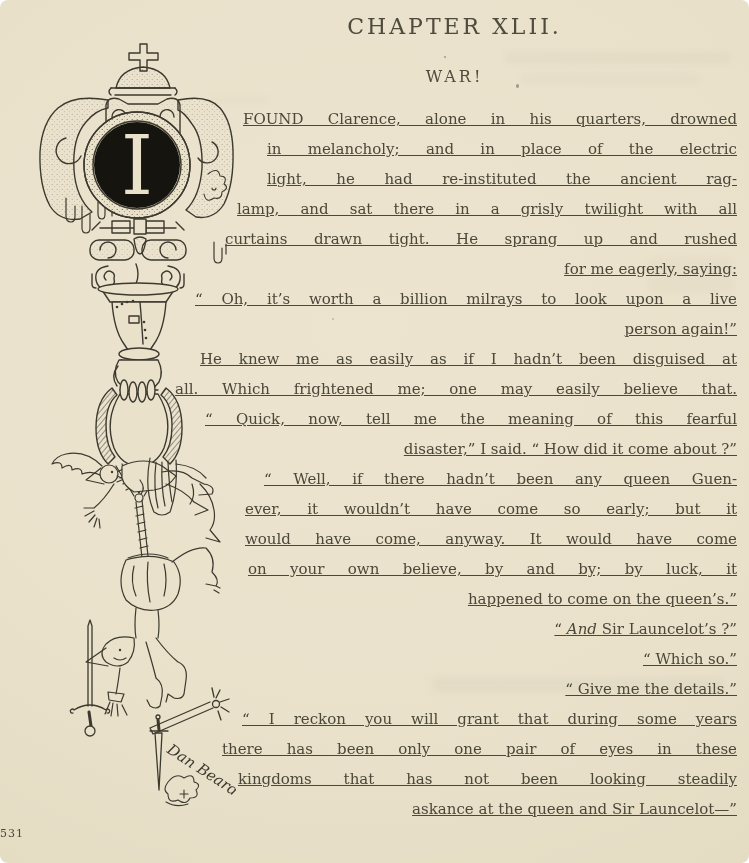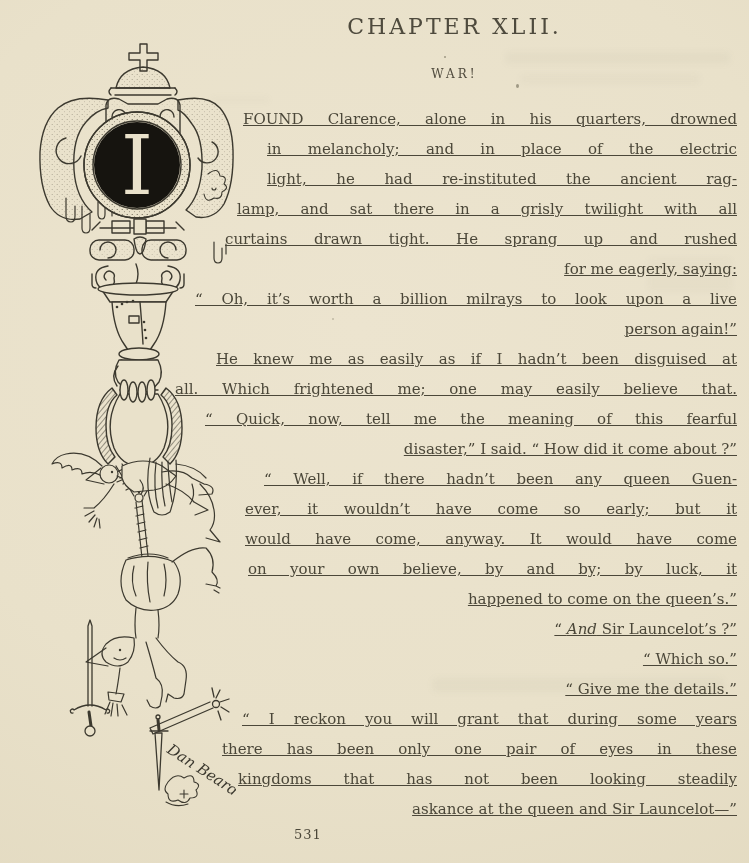--- a/index.html
+++ b/index.html
@@ -1,39 +1,40 @@
 <!DOCTYPE html>
 <html><head>
 <meta charset="utf-8">
 <style>
   html,body{margin:0;padding:0;}
   .page{
     position:relative;width:749px;height:863px;overflow:hidden;
     background:radial-gradient(ellipse 120% 90% at 48% 38%, #ece4cf 0%, #e9e1ca 52%, #e1d8be 100%);
     font-family:"DejaVu Serif", serif;
+    border-radius:8px;
   }
   .chapter{
     position:absolute;left:172px;top:14px;width:565px;text-align:center;
     font-size:22px;letter-spacing:3px;color:#4e4a3d;
   }
   .war{
     position:absolute;left:172px;top:67px;width:565px;text-align:center;
-    font-size:12px;letter-spacing:3px;color:#504b3e;
+    font-size:16px;letter-spacing:3px;color:#504b3e;
   }
   .textcol{
     position:absolute;left:172px;top:104px;width:565px;
     color:#4b4739;font-size:15px;text-decoration:underline;
   }
   .ln{height:30px;line-height:30px;overflow:hidden;}
   .j{text-align:justify;text-align-last:justify;}
   .l{text-align:right;}
   .it{font-style:italic;}
   .folio{
-    position:absolute;left:0;top:827px;width:616px;text-align:center;
-    font-size:13px;letter-spacing:1px;color:#4b4739;
+    position:absolute;left:0;top:827px;width:616px;
+    font-size:11px;letter-spacing:1px;color:#4b4739;
   }
   .illus{position:absolute;left:16px;top:38px;width:220px;height:775px;}
   .sm{position:absolute;background:rgba(125,128,104,.10);filter:blur(3px);border-radius:4px;}
   .speck{position:absolute;background:rgba(85,80,62,.5);border-radius:50%;}
 </style>
 </head>
 <body>
 
 <div class="page">
 
@@ -221,21 +222,21 @@
 
   <div class="textcol">
     <div class="ln j" style="margin-left:71px">FOUND Clarence, alone in his quarters, drowned</div>
     <div class="ln j" style="margin-left:95px">in melancholy; and in place of the electric</div>
     <div class="ln j" style="margin-left:95px">light, he had re-instituted the ancient rag-</div>
     <div class="ln j" style="margin-left:65px">lamp, and sat there in a grisly twilight with all</div>
     <div class="ln j" style="margin-left:53px">curtains drawn tight.  He sprang up and rushed</div>
     <div class="ln l" style="margin-left:43px">for me eagerly, saying:</div>
     <div class="ln j" style="margin-left:23px">“ Oh, it’s worth a billion milrays to look upon a live</div>
     <div class="ln l" style="margin-left:5px">person again!”</div>
-    <div class="ln j" style="margin-left:44px">He knew me as easily as if I hadn’t been disguised at</div>
+    <div class="ln j" style="margin-left:28px">He knew me as easily as if I hadn’t been disguised at</div>
     <div class="ln j" style="margin-left:3px">all.  Which frightened me;  one may easily believe that.</div>
     <div class="ln j" style="margin-left:33px">“ Quick, now, tell me the meaning of this fearful</div>
     <div class="ln l" style="margin-left:21px">disaster,” I said.  “ How did it come about ?”</div>
     <div class="ln j" style="margin-left:92px">“ Well, if there hadn’t been any queen Guen-</div>
     <div class="ln j" style="margin-left:73px">ever, it wouldn’t have come so early;  but it</div>
     <div class="ln j" style="margin-left:73px">would have come, anyway.  It would have come</div>
     <div class="ln j" style="margin-left:76px">on your own believe, by and by;  by luck, it</div>
     <div class="ln l" style="margin-left:76px">happened to come on the queen’s.”</div>
     <div class="ln l" style="margin-left:43px">
       <span>“ </span><span class="it">And</span><span> Sir Launcelot’s ?”</span>

